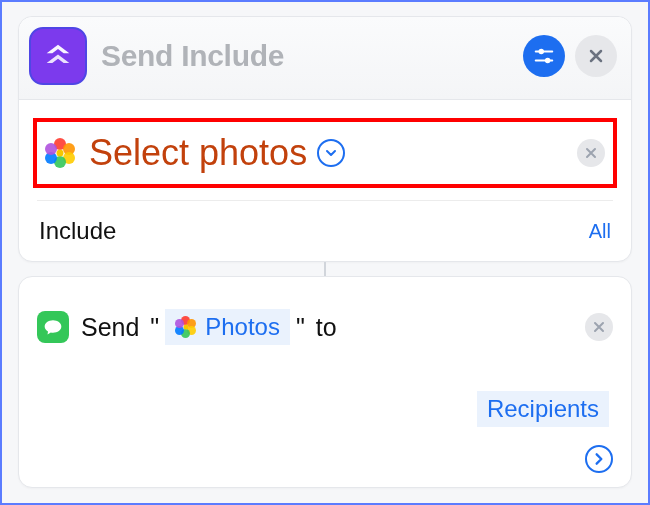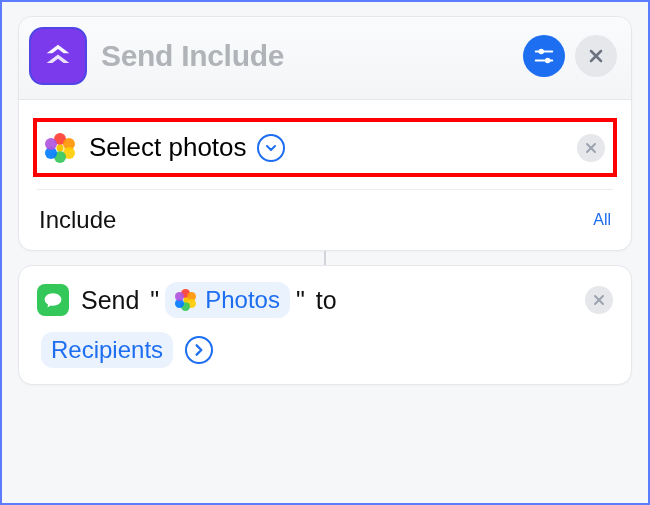--- a/index.html
+++ b/index.html
@@ -90,43 +90,43 @@
   }
   .photos-flower .center {
     position: absolute;
     width: 7px; height: 7px;
     border-radius: 50%;
     background: #f6c700;
     top: 50%; left: 50%;
     transform: translate(-50%, -50%);
   }
   .select-title {
-    font-size: 26px;
+    font-size: 36px;
     font-weight: 400;
-    color: #000000;
+    color: #c2410c;
     margin-right: 10px;
   }
   .chevron-circle {
     width: 28px; height: 28px;
     border: 2px solid #1d6ef0;
     border-radius: 50%;
     display: flex; align-items: center; justify-content: center;
   }
   .chevron-circle.arrow svg { width: 14px; height: 14px; }
   .chevron-circle svg { width: 12px; height: 12px; }
   .spacer { flex: 1; }
   .remove-btn {
     width: 28px; height: 28px;
     border-radius: 50%;
     background: #e6e7ea;
     display: flex; align-items: center; justify-content: center;
     margin-left: 10px;
   }
   .remove-btn svg { width: 12px; height: 12px; }
-  .link-text { color: #1d6ef0; font-size: 16px; }
+  .link-text { color: #1d6ef0; font-size: 20px; }
   .toggle {
     width: 62px; height: 36px;
     background: #34c759;
     border-radius: 20px;
     position: relative;
   }
   .toggle .knob {
     position: absolute;
     right: 3px; top: 3px;
     width: 30px; height: 30px;
@@ -144,34 +144,35 @@
     width: 32px; height: 32px;
     background: #34c759;
     border-radius: 8px;
     display: flex; align-items: center; justify-content: center;
     margin-right: 10px;
   }
   .messages-icon svg { width: 20px; height: 20px; }
   .token {
     background: #eaf2fd;
     color: #1d6ef0;
-    border-radius: 12px;
+    border-radius: 0;
     padding: 4px 10px;
     font-size: 24px;
     display: inline-flex;
     align-items: center;
-    margin: 2px 4px;
+    margin: 18px 4px;
   }
   .token.small-icon .photos-flower { width: 22px; height: 22px; margin-right: 8px; }
   .token.small-icon .photos-flower .petal { width: 9px; height: 9px; }
   .token.small-icon .photos-flower .center { width: 5px; height: 5px; }
   .send-text-frag { margin: 2px 2px; }
   .recipients-row {
-    display: flex; align-items: center;
+    display: flex; align-items: flex-end;
     padding: 4px 18px 14px 18px;
+    flex-direction: column;
   }
 </style>
 </head>
 <body>
 
 <div class="frame">
 
   <div class="card">
     <div class="header">
       <div class="shortcut-icon">

